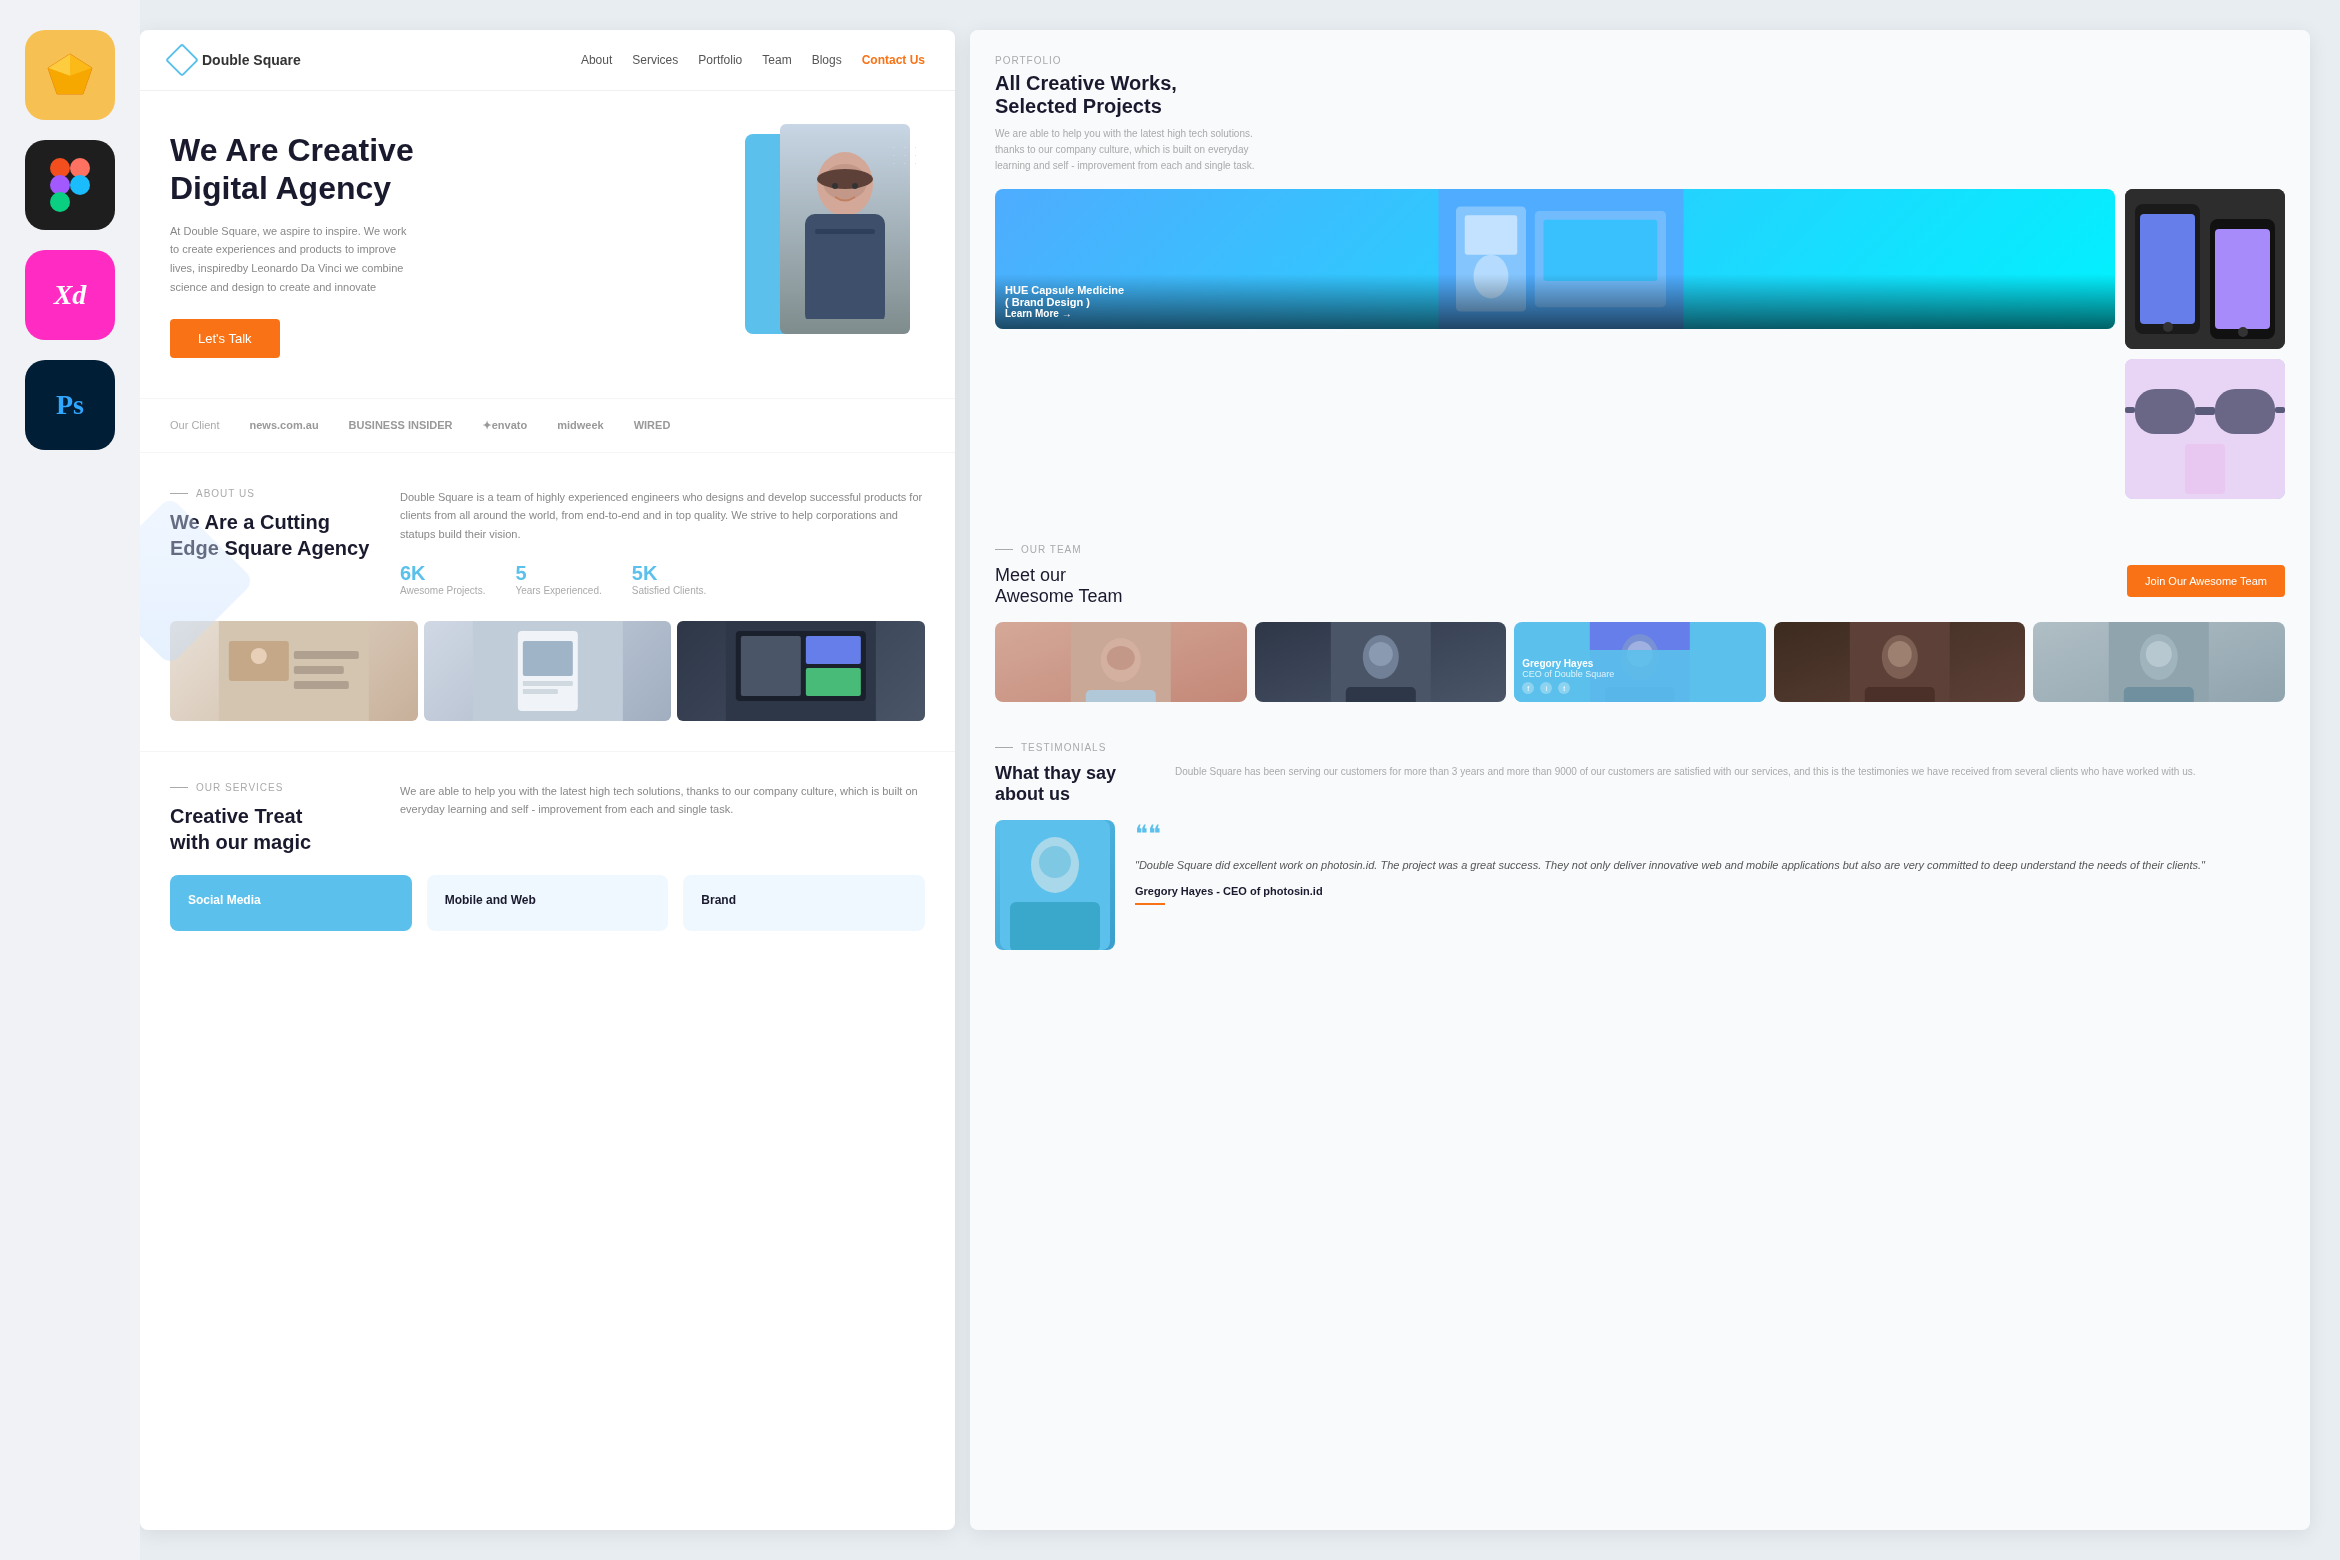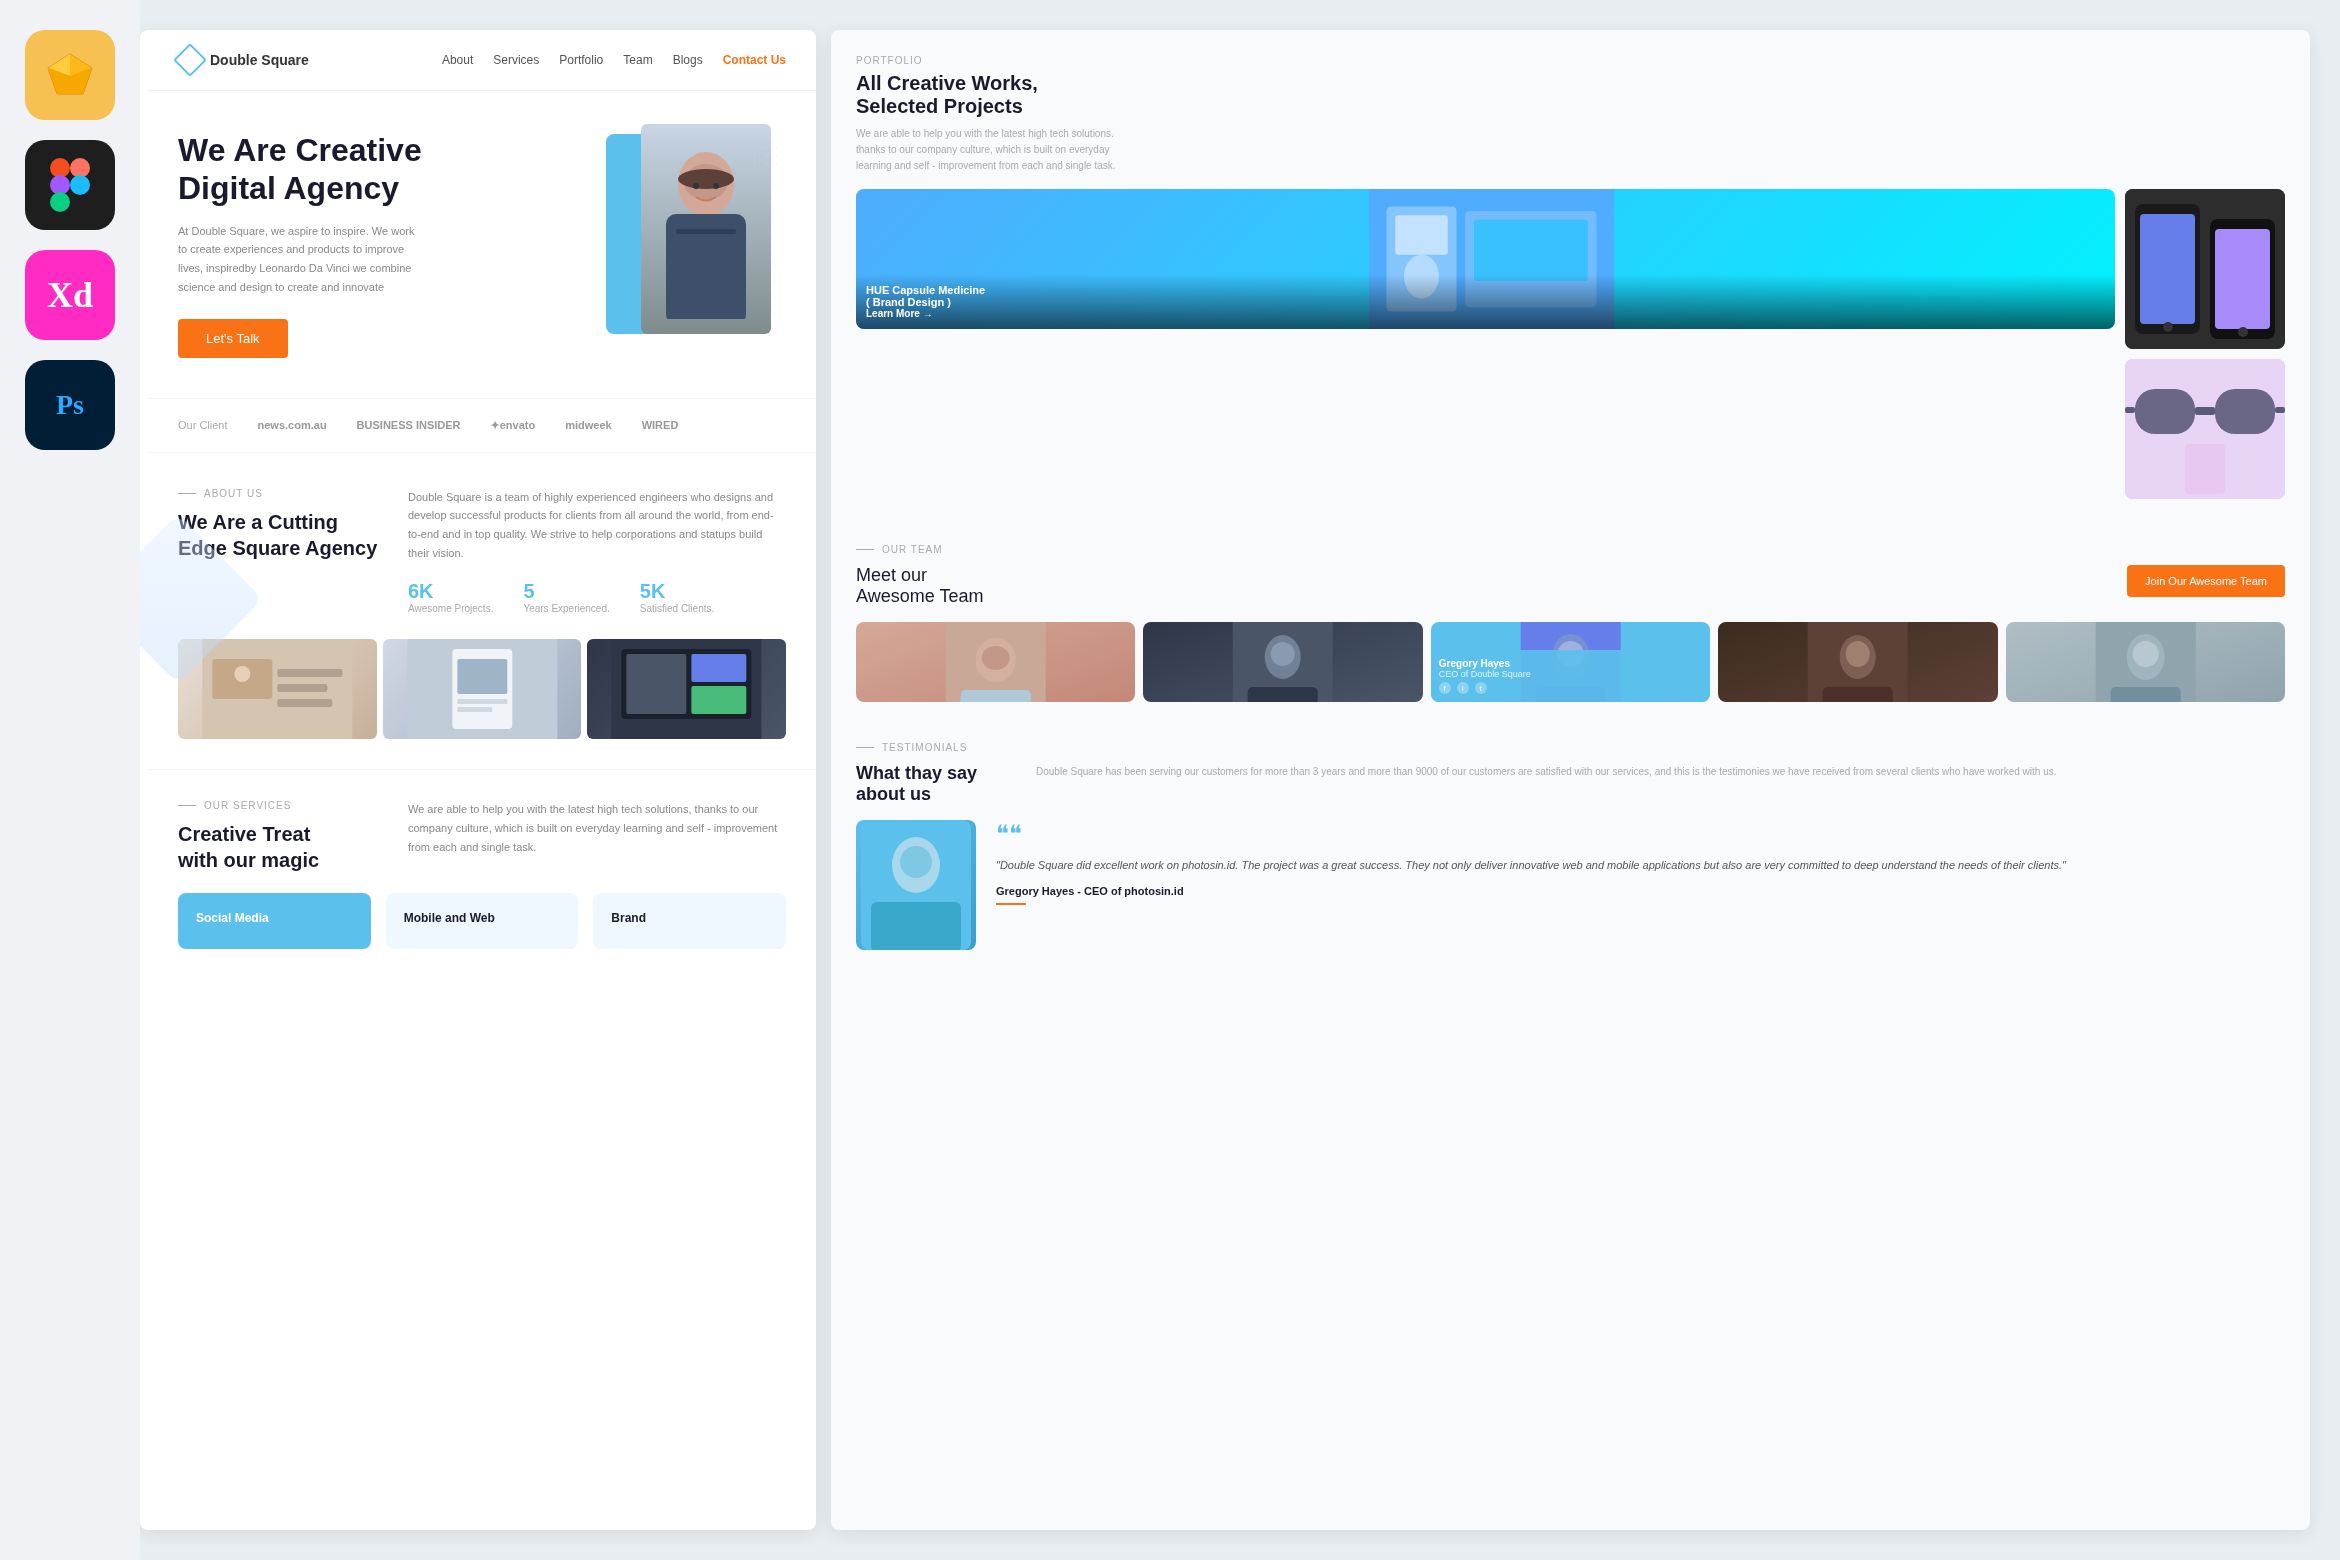--- a/index.html
+++ b/index.html
@@ -42,28 +42,27 @@
     
     .main-content {
       flex: 1;
       display: flex;
       gap: 0;
       overflow: hidden;
     }
 
     
     .page-left {
-      width: 676px;
+      width: 815px;
       background: #fff;
       margin: 30px 15px 30px 0;
       border-radius: 8px;
       overflow: hidden;
       flex-shrink: 0;
       box-shadow: 0 4px 20px rgba(0,0,0,0.08);
-      padding-left: 8px;
     }
 
     
     .nav {
       display: flex;
       align-items: center;
       padding: 18px 30px;
       border-bottom: 1px solid #f0f0f0;
       gap: 20px;
     }
@@ -397,21 +396,21 @@
   </div>
   <div class="sidebar-icon icon-figma" style="background:#1e1e1e;">
     <svg width="40" height="55" viewBox="0 0 40 55">
       <rect x="0" y="0" width="20" height="20" rx="10" fill="#f24e1e"></rect>
       <rect x="20" y="0" width="20" height="20" rx="10" fill="#ff7262"></rect>
       <rect x="0" y="17" width="20" height="20" rx="10" fill="#a259ff"></rect>
       <circle cx="30" cy="27" r="10" fill="#1abcfe"></circle>
       <rect x="0" y="34" width="20" height="20" rx="10" fill="#0acf83"></rect>
     </svg>
   </div>
-  <div class="sidebar-icon icon-xd" style="background:#ff2bc2; font-size:36px; color:white; font-weight:700; font-family:serif;">
+  <div class="sidebar-icon icon-xd" style="background:#ff2bc2; font-size:28px; color:white; font-weight:700; font-family:serif;font-style:italic;">
     Xd
   </div>
   <div class="sidebar-icon icon-ps" style="background:#001e36; font-size:28px; color:#31a8ff; font-weight:700; font-family:serif;">
     Ps
   </div>
 </div>
 
 <div class="main-content">
 
   <div class="page-left">

